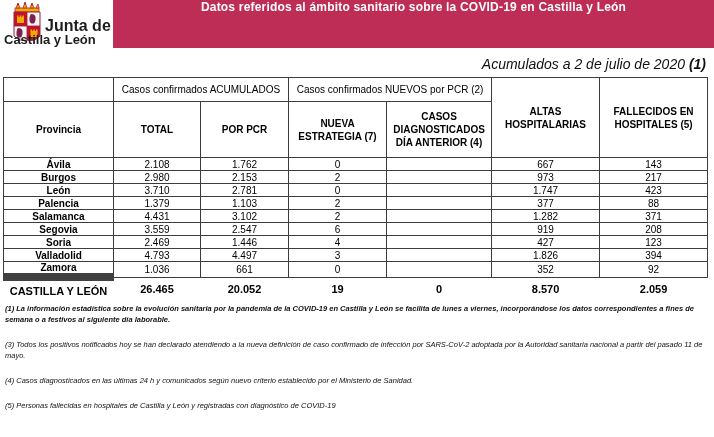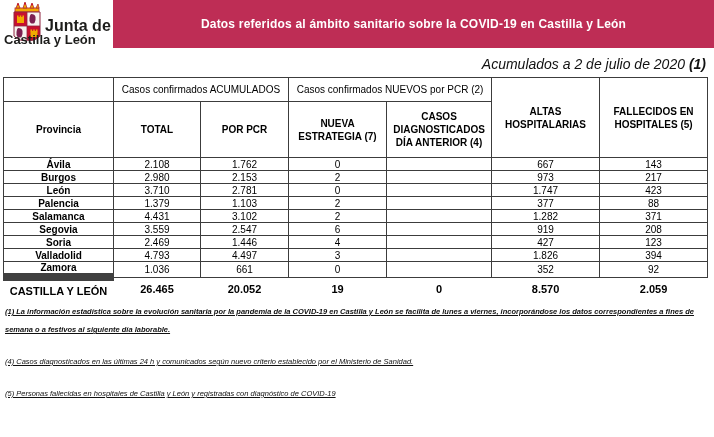--- a/index.html
+++ b/index.html
@@ -6,21 +6,21 @@
   body{font-family:"Liberation Sans",sans-serif;}
   .page{position:relative;width:714px;height:437px;background:#fff;overflow:hidden;}
 
   
   .logo{position:absolute;left:0;top:0;width:113px;height:54px;}
   .logo svg{position:absolute;left:12px;top:2px;}
   .logo-line1{position:absolute;left:45px;top:17px;font-size:16px;font-weight:bold;color:#1d1d1b;letter-spacing:0;}
   .logo-line2{position:absolute;left:4px;top:32px;font-size:13px;font-weight:bold;color:#1d1d1b;}
 
   
-  .header-bar{position:absolute;left:113px;top:0;width:601px;height:48px;background:#BE2D55;display:flex;align-items:center;justify-content:center;}
+  .header-bar{position:absolute;left:113px;top:0;width:601px;height:48px;background:#BE2D55;display:flex;justify-content:center;}
   .header-title{color:#ffffff;font-weight:bold;font-size:12px;letter-spacing:.2px;}
 
   
   .dateline{position:absolute;top:56px;right:8px;font-size:14px;font-style:italic;color:#111;}
   .dateline .ref{font-weight:bold;}
 
   
   table.covid{position:absolute;left:3px;top:77px;border-collapse:collapse;table-layout:fixed;width:704px;font-size:10px;color:#000;}
   table.covid td{padding:0 2px;text-align:center;vertical-align:middle;border:1px solid #3c3c3c;line-height:13px;overflow:hidden;}
   td.spacer{border:none;}
@@ -32,21 +32,21 @@
   tr.body-row{height:13px;}
   tr.body-row td{line-height:11px;}
   td.prov{text-align:left;padding-left:4px;font-weight:bold;border-left:2px solid #1c1c1c;}
   tr.body-row.last td.prov{border-bottom:8px solid #404040;}
   tr.total-row{height:20px;}
   tr.total-row td{border:none;font-weight:bold;font-size:11px;padding-top:4px;line-height:12px;}
   td.total-name{text-align:left;padding-left:4px;}
 
   
   .footnotes{position:absolute;left:5px;top:303px;width:706px;font-size:7.5px;font-style:italic;color:#101010;}
-  .fn{margin-bottom:14px;line-height:18px;text-decoration:underline;}
+  .fn{margin-bottom:14px;line-height:11px;}
   .fn-bold{font-weight:bold;}
 </style>
 </head>
 <body>
 
 <div class="page">
 
   <div class="logo">
     <svg width="30" height="40" viewBox="0 0 30 40">
 
@@ -207,17 +207,18 @@
       <td>19</td>
       <td>0</td>
       <td>8.570</td>
       <td>2.059</td>
     </tr>
   </tbody>
     </table>
 
   <div class="footnotes">
     <div class="fn fn-bold">(1) La información estadística sobre la evolución sanitaria por la pandemia de la COVID-19 en Castilla y León se facilita de lunes a viernes, incorporándose los datos correspondientes a fines de semana o a festivos al siguiente día laborable.</div>
+    <div class="fn">(3) Todos los positivos notificados hoy se han declarado atendiendo a la nueva definición de caso confirmado de infección por SARS-CoV-2 adoptada por la Autoridad sanitaria nacional a partir del pasado 11 de mayo.</div>
     <div class="fn">(4) Casos diagnosticados en las últimas 24 h y comunicados según nuevo criterio establecido por el Ministerio de Sanidad.</div>
     <div class="fn">(5) Personas fallecidas en hospitales de Castilla y León y registradas con diagnóstico de COVID-19</div>
   </div>
 
 </div>
 
 </body></html>

